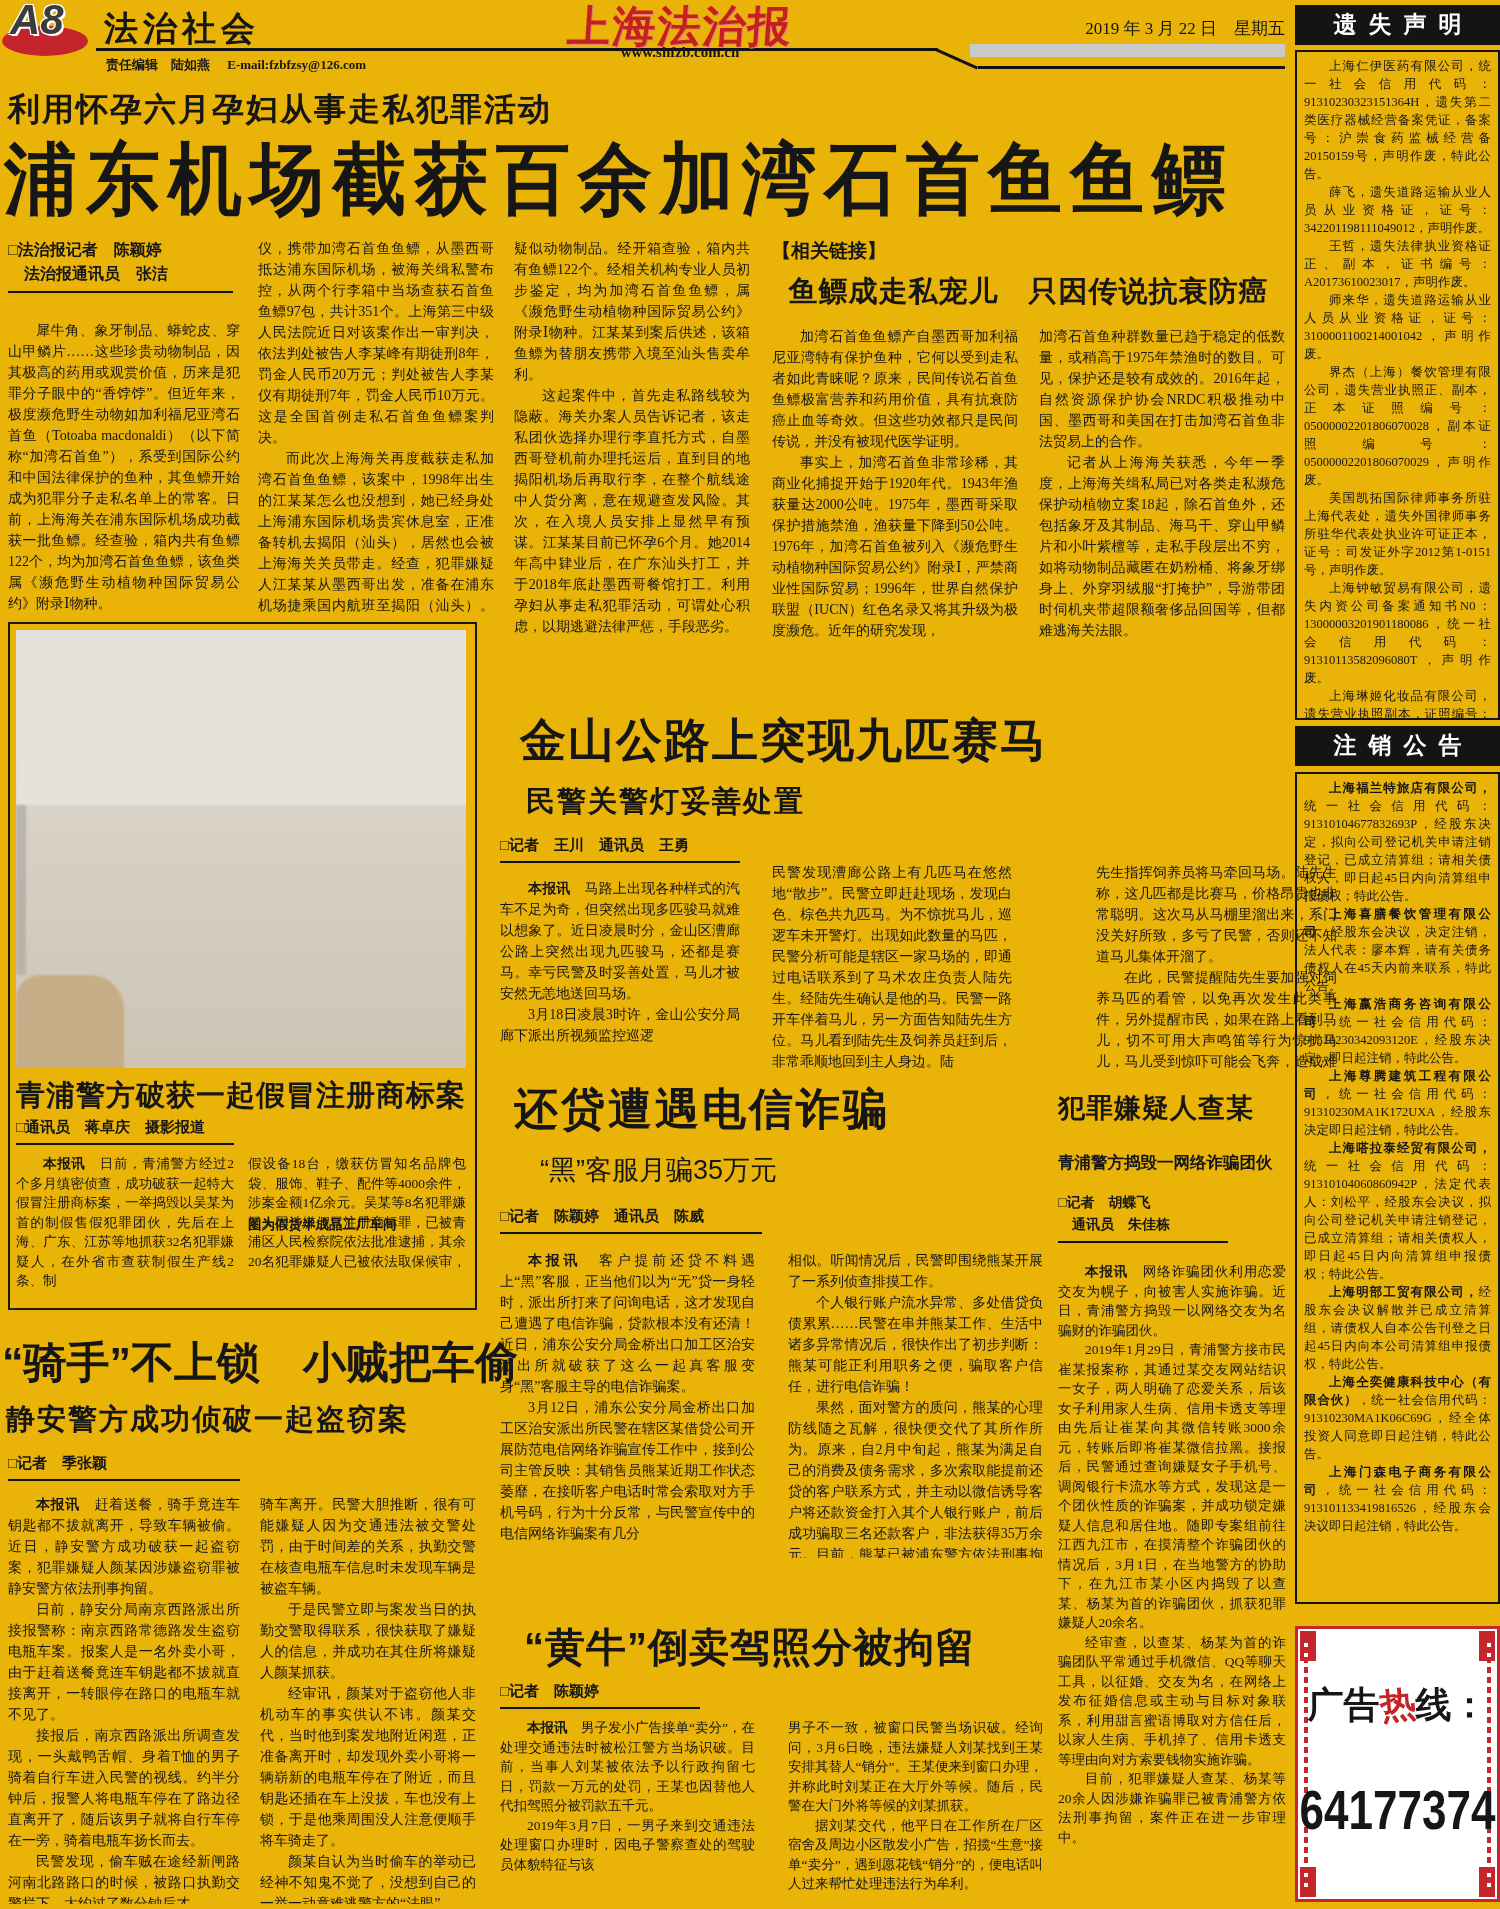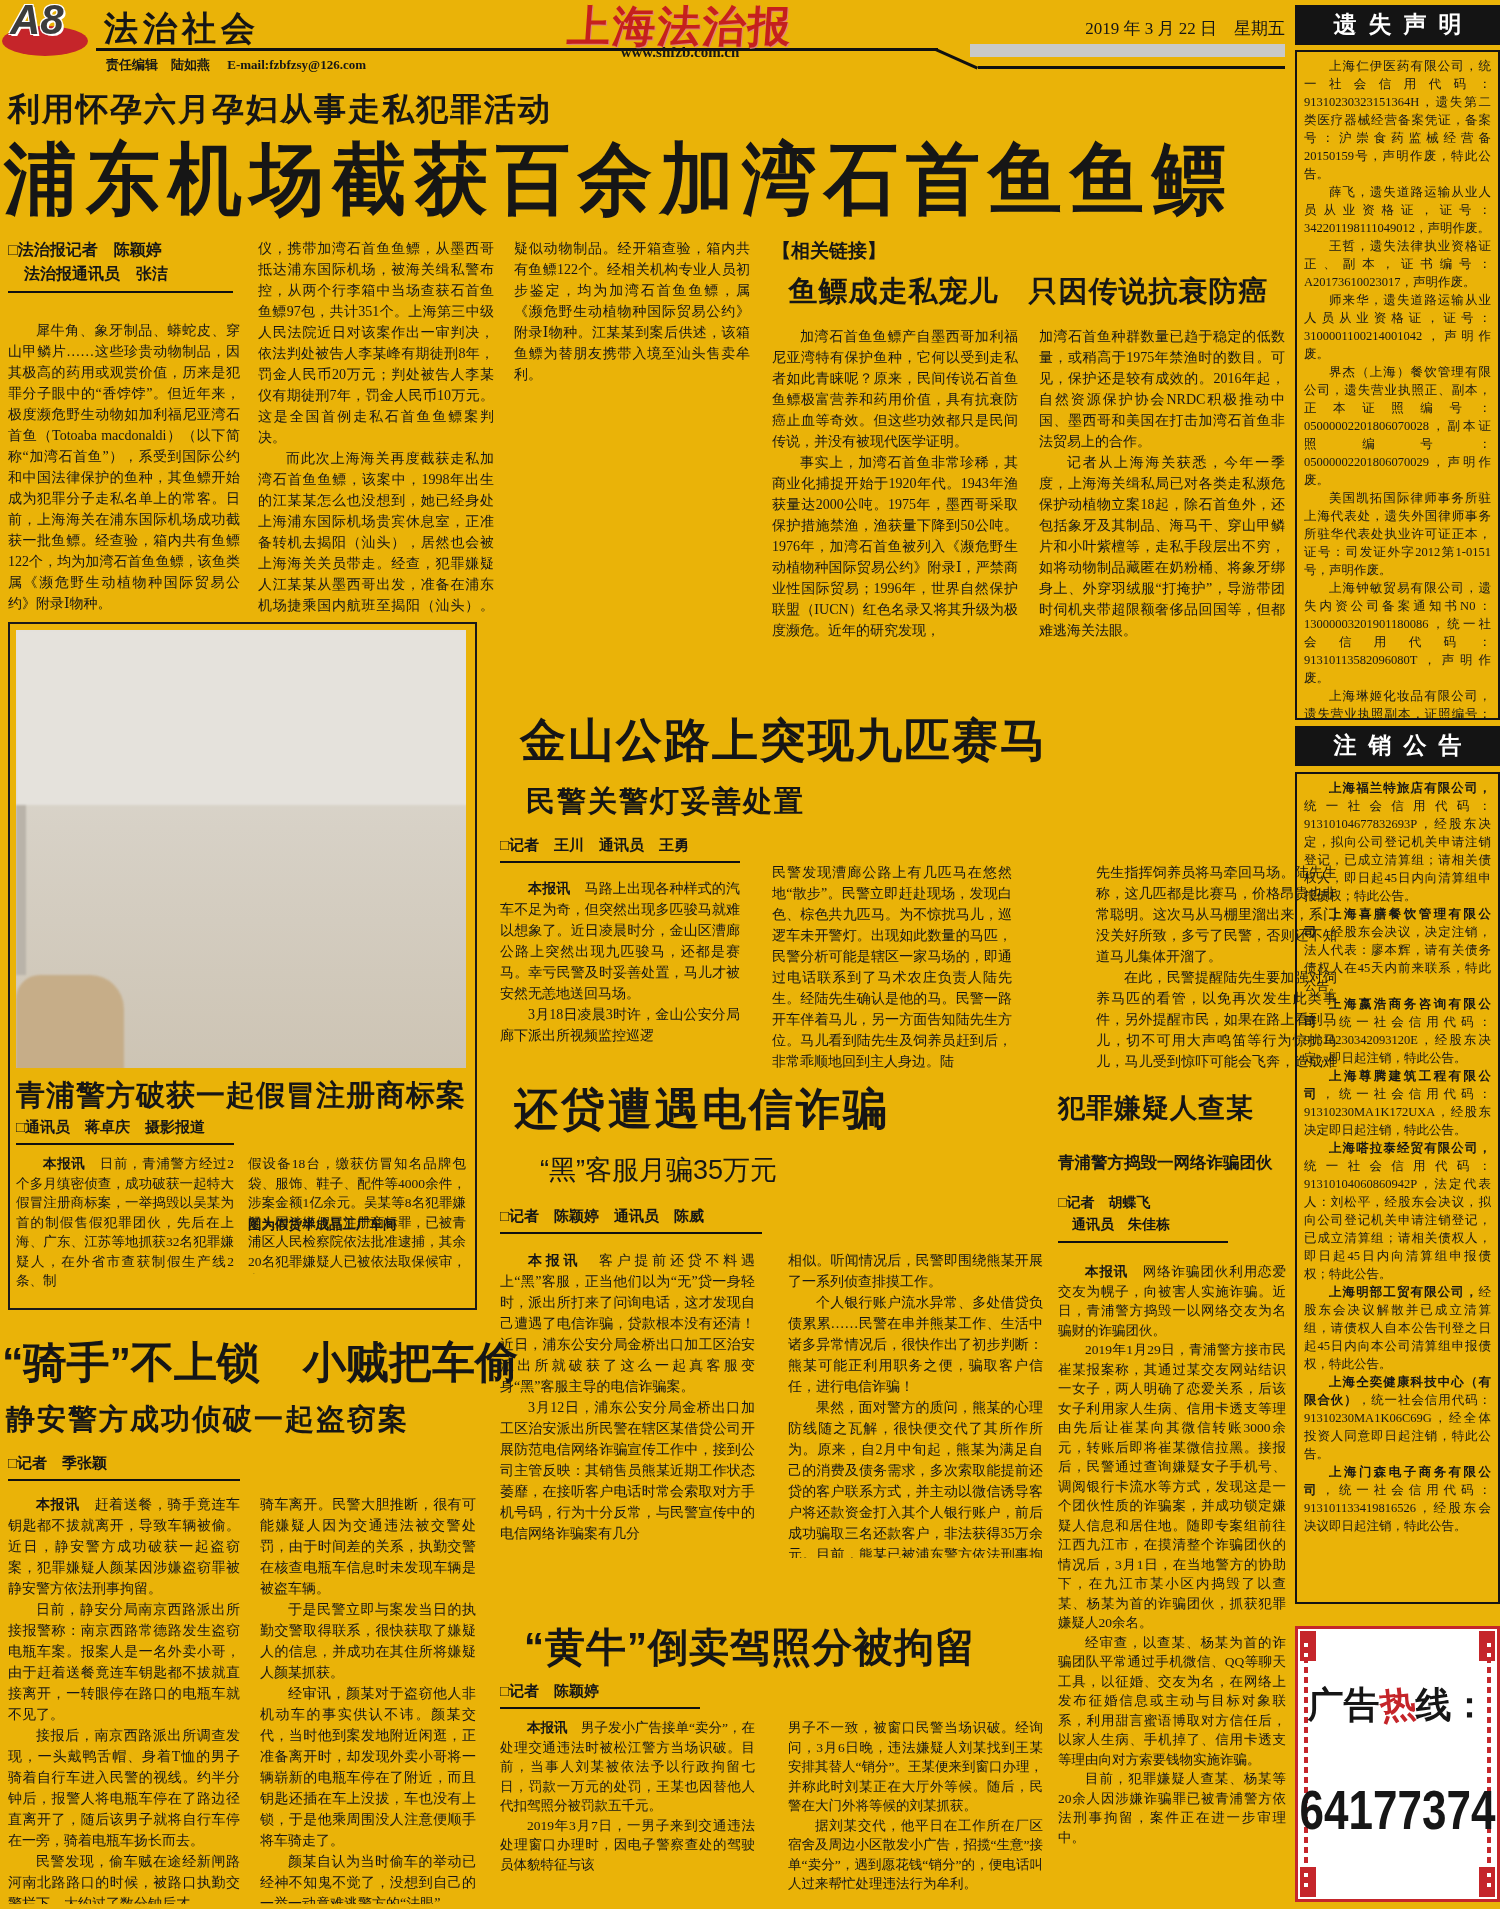--- a/index.html
+++ b/index.html
@@ -56,20 +56,21 @@
   <div class="x col" style="left:8px;top:320px;width:232px;height:296px;font-size:14px;line-height:21px">
       <p class="para"><b></b><span>犀牛角、象牙制品、蟒蛇皮、穿山甲鳞片……这些珍贵动物制品，因其极高的药用或观赏价值，历来是犯罪分子眼中的“香饽饽”。但近年来，极度濒危野生动物如加利福尼亚湾石首鱼（Totoaba macdonaldi）（以下简称“加湾石首鱼”），系受到国际公约和中国法律保护的鱼种，其鱼鳔开始成为犯罪分子走私名单上的常客。日前，上海海关在浦东国际机场成功截获一批鱼鳔。经查验，箱内共有鱼鳔122个，均为加湾石首鱼鱼鳔，该鱼类属《濒危野生动植物种国际贸易公约》附录Ⅰ物种。</span></p>
       <p class="para"><b></b></p>
     </div>
   <div class="x col" style="left:258px;top:238px;width:236px;height:378px;font-size:14px;line-height:21px">
       <p class="para" style="text-indent: 0px;"><b></b><span>仪，携带加湾石首鱼鱼鳔，从墨西哥抵达浦东国际机场，被海关缉私警布控，从两个行李箱中当场查获石首鱼鱼鳔97包，共计351个。上海第三中级人民法院近日对该案作出一审判决，依法判处被告人李某峰有期徒刑8年，罚金人民币20万元；判处被告人李某仪有期徒刑7年，罚金人民币10万元。这是全国首例走私石首鱼鱼鳔案判决。</span></p>
       <p class="para"><b></b><span>而此次上海海关再度截获走私加湾石首鱼鱼鳔，该案中，1998年出生的江某某怎么也没想到，她已经身处上海浦东国际机场贵宾休息室，正准备转机去揭阳（汕头），居然也会被上海海关关员带走。经查，犯罪嫌疑人江某某从墨西哥出发，准备在浦东机场捷乘国内航班至揭阳（汕头）。上海海关关员对其托运的一个黑色行李箱查验时发现，箱内有</span></p>
     </div>
   <div class="x col" style="left:514px;top:238px;width:236px;height:450px;font-size:14px;line-height:21px">
       <p class="para" style="text-indent: 0px;"><b></b><span>疑似动物制品。经开箱查验，箱内共有鱼鳔122个。经相关机构专业人员初步鉴定，均为加湾石首鱼鱼鳔，属《濒危野生动植物种国际贸易公约》附录Ⅰ物种。江某某到案后供述，该箱鱼鳔为替朋友携带入境至汕头售卖牟利。</span></p>
+      <p class="para"><b></b><span>这起案件中，首先走私路线较为隐蔽。海关办案人员告诉记者，该走私团伙选择办理行李直托方式，自墨西哥登机前办理托运后，直到目的地揭阳机场后再取行李，在整个航线途中人货分离，意在规避查发风险。其次，在入境人员安排上显然早有预谋。江某某目前已怀孕6个月。她2014年高中肄业后，在广东汕头打工，并于2018年底赴墨西哥餐馆打工。利用孕妇从事走私犯罪活动，可谓处心积虑，以期逃避法律严惩，手段恶劣。</span></p>
     </div>
 
   <div class="x" style="left:772px;top:238px;width:513px;height:452px">
     <div class="sans" style="font-weight:700;font-size:19px">【相关链接】</div>
     <div style="text-align:center;font-weight:900;font-size:29px;margin:8px 0 12px;letter-spacing:1px">鱼鳔成走私宠儿　只因传说抗衰防癌</div>
     <div class="col" style="position:absolute;left:0;top:88px;width:246px;height:360px;font-size:14px;line-height:21px">
         <p class="para"><b></b><span>加湾石首鱼鱼鳔产自墨西哥加利福尼亚湾特有保护鱼种，它何以受到走私者如此青睐呢？原来，民间传说石首鱼鱼鳔极富营养和药用价值，具有抗衰防癌止血等奇效。但这些功效都只是民间传说，并没有被现代医学证明。</span></p>
         <p class="para"><b></b><span>事实上，加湾石首鱼非常珍稀，其商业化捕捉开始于1920年代。1943年渔获量达2000公吨。1975年，墨西哥采取保护措施禁渔，渔获量下降到50公吨。1976年，加湾石首鱼被列入《濒危野生动植物种国际贸易公约》附录Ⅰ，严禁商业性国际贸易；1996年，世界自然保护联盟（IUCN）红色名录又将其升级为极度濒危。近年的研究发现，</span></p>
       </div>
     <div class="col" style="position:absolute;left:267px;top:88px;width:246px;height:360px;font-size:14px;line-height:21px">

